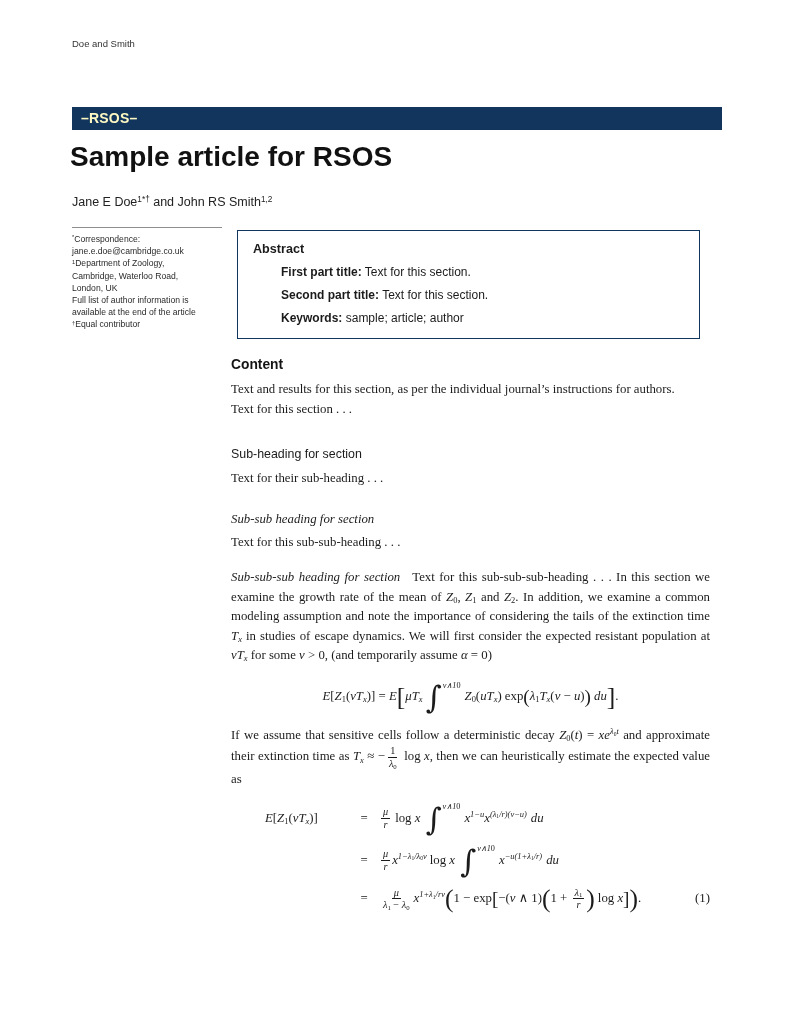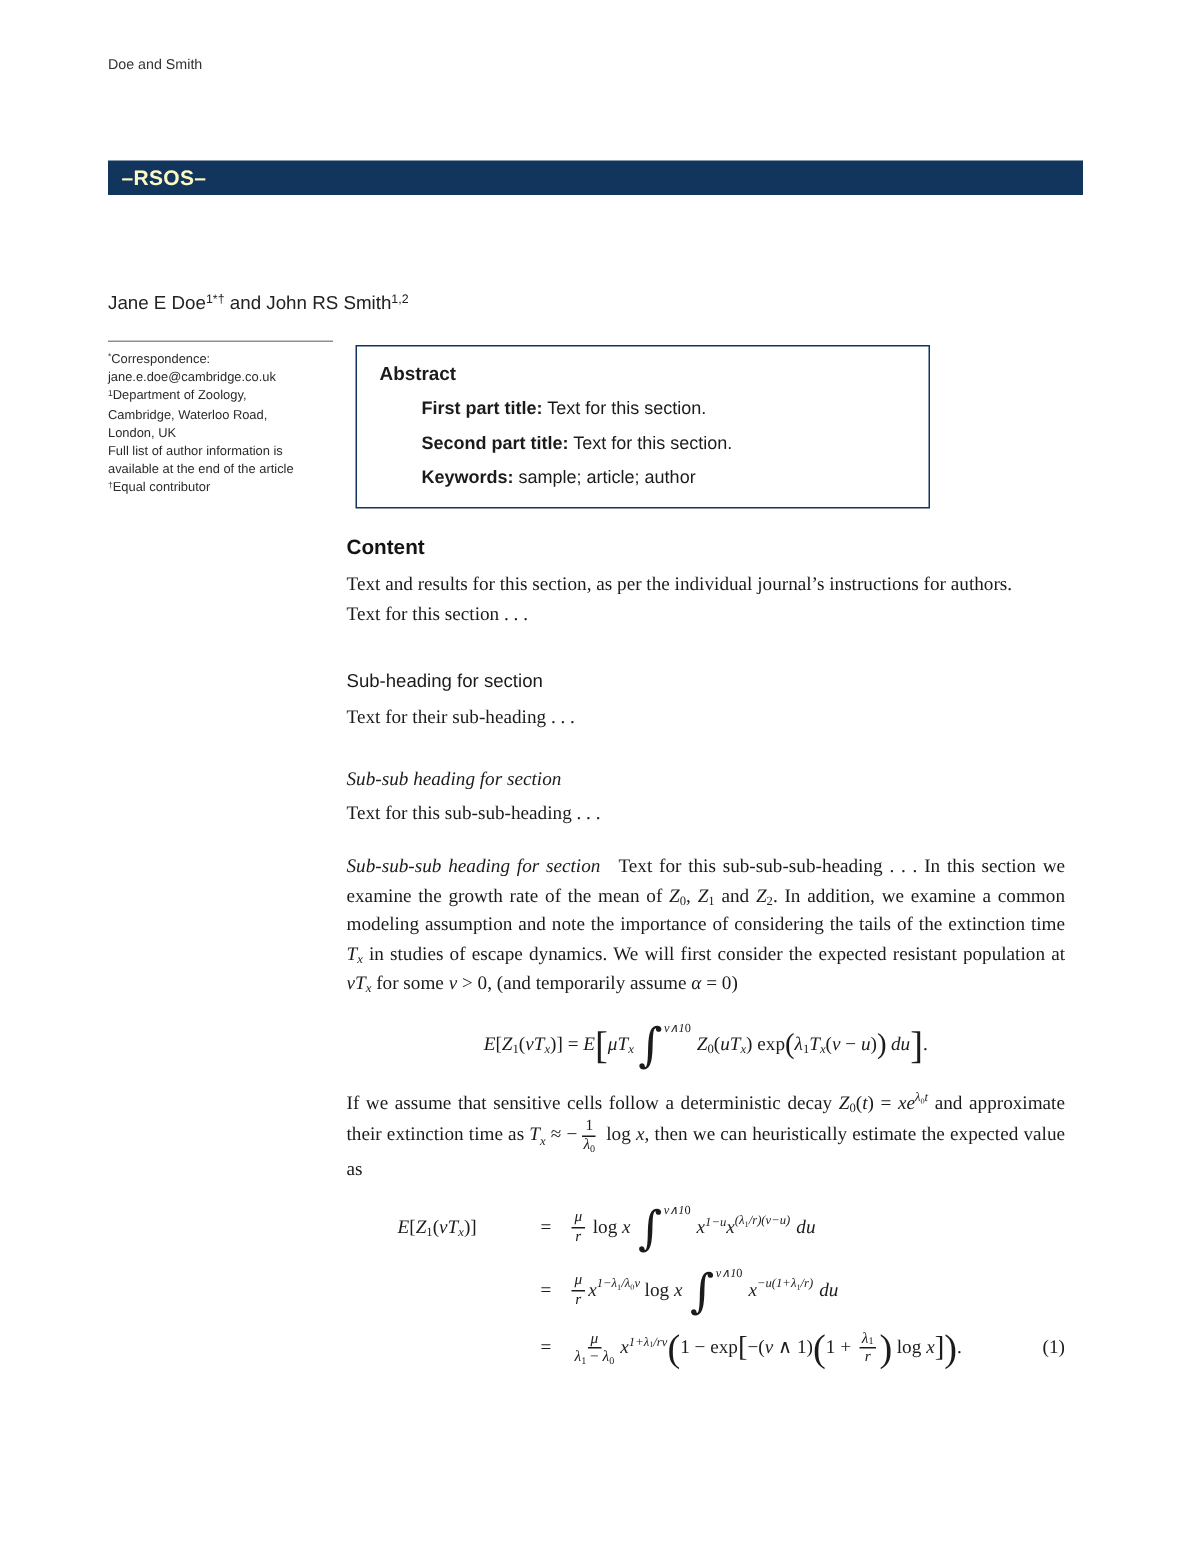--- a/index.html
+++ b/index.html
@@ -14,21 +14,21 @@
         font-size:14px;line-height:23px;letter-spacing:.2px;}
   .title{position:absolute;left:70px;top:141px;margin:0;font-family:"Liberation Sans",sans-serif;
         font-size:28px;font-weight:600;color:#111;}
   .authors{position:absolute;left:72px;top:195px;font-family:"Liberation Sans",sans-serif;
         font-size:12.5px;color:#222;}
 
   .sidebar{position:absolute;left:72px;top:227px;width:150px;border-top:1px solid #8f8f8f;
         padding-top:5px;font-size:8.6px;line-height:12.2px;color:#2a2a2a;}
   .sb-line{white-space:nowrap;}
 
-  .abstract{position:absolute;left:237px;top:230px;width:383px;box-sizing:border-box;
+  .abstract{position:absolute;left:237px;top:230px;width:463px;box-sizing:border-box;
         padding:11px 15px 13px;font-family:"Liberation Sans",sans-serif;color:#1b1b1b;}
   .ab-title{font-weight:bold;font-size:12.6px;}
   .ab-row{font-size:12px;margin-top:9px;padding-left:28px;}
   .ab-row .lbl{font-weight:bold;}
 
   .main{position:absolute;left:231px;top:356px;width:479px;font-size:12.8px;
         line-height:19.5px;text-align:justify;}
   .main p{margin:0;}
   .h-sans{font-family:"Liberation Sans",sans-serif;font-weight:bold;font-size:13.8px;
         line-height:18px;margin:0 0 6px;text-align:left;color:#141414;}
@@ -68,20 +68,21 @@
 <body>
 
 <div class="page">
 
   <div class="running-head">Doe and Smith</div>
 
   <div class="banner" style="background: rgb(18, 53, 94); color: #fef9c3;">
     <span>–RSOS–</span>
   </div>
 
+  <h1 class="title">Sample article for RSOS</h1>
 
   <div class="authors sans eqflex-none"><span>Jane E Doe</span><span class="msup"><span>1*†</span></span><span> and John RS Smith</span><span class="msup"><span>1,2</span></span></div>
 
   <aside class="sidebar sans">
       <div class="sb-line"><span class="msup"><span>*</span></span><span>Correspondence:</span></div>
       <div class="sb-line"><span>jane.e.doe@cambridge.co.uk</span></div>
       <div class="sb-line"><span class="msup"><span>1</span></span><span>Department of Zoology,</span></div>
       <div class="sb-line"><span>Cambridge, Waterloo Road,</span></div>
       <div class="sb-line"><span>London, UK</span></div>
       <div class="sb-line"><span>Full list of author information is</span></div>

